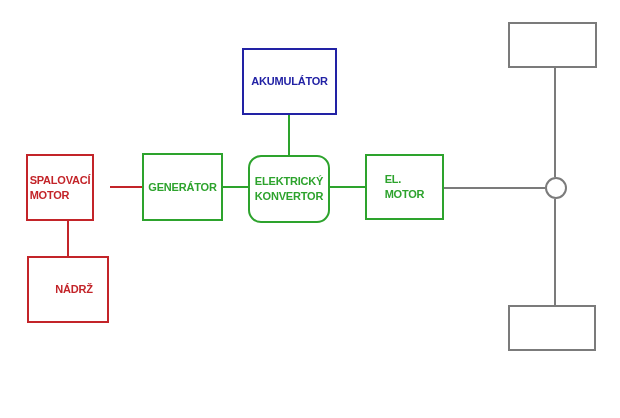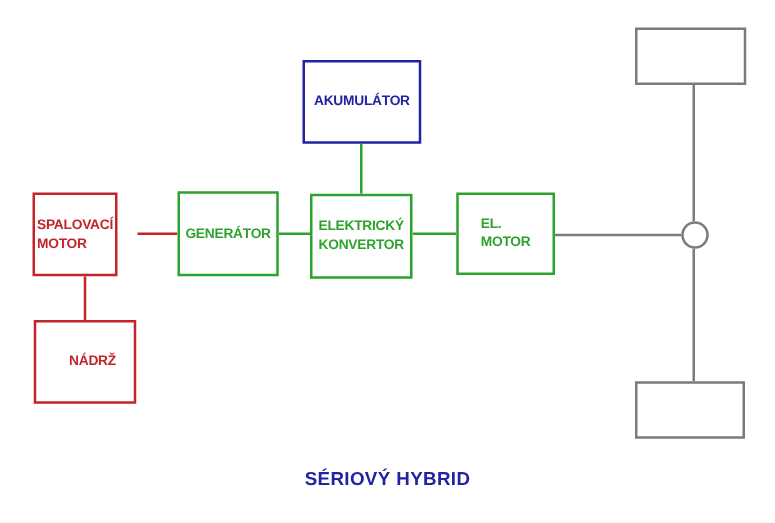--- a/index.html
+++ b/index.html
@@ -82,33 +82,32 @@
   </div>
 
   <div class="box red centered" style="left:27px; top:256px; width:82px; height:67px;padding-left:12px;">
     <span>NÁDRŽ</span>
   </div>
 
   <div class="box green centered" style="left:142px; top:153px; width:81px; height:68px;">
     <span>GENERÁTOR</span>
   </div>
 
-  <div class="box green" style="left:248px; top:155px; width:82px; height:68px;">
+  <div class="box green" style="left:248px; top:155px; width:82px; height:68px;border-radius:13px;">
     <span>ELEKTRICKÝ
 KONVERTOR</span>
   </div>
 
   <div class="box green" style="left:365px; top:154px; width:79px; height:66px;">
     <span>EL.
 MOTOR</span>
   </div>
 
   <div class="box blue centered" style="left:242px; top:48px; width:95px; height:67px;">
     <span>AKUMULÁTOR</span>
   </div>
 
   <div class="box grayb" style="left:508px; top:22px; width:89px; height:46px;"></div>
   <div class="box grayb" style="left:508px; top:305px; width:88px; height:46px;"></div>
   <div class="axle-circle" style="left:545px; top:177px;"></div>
 
-  <div class="diagram-title">SÉRIOVÝ HYBRID</div>
 
 </div>
 
 </body></html>

